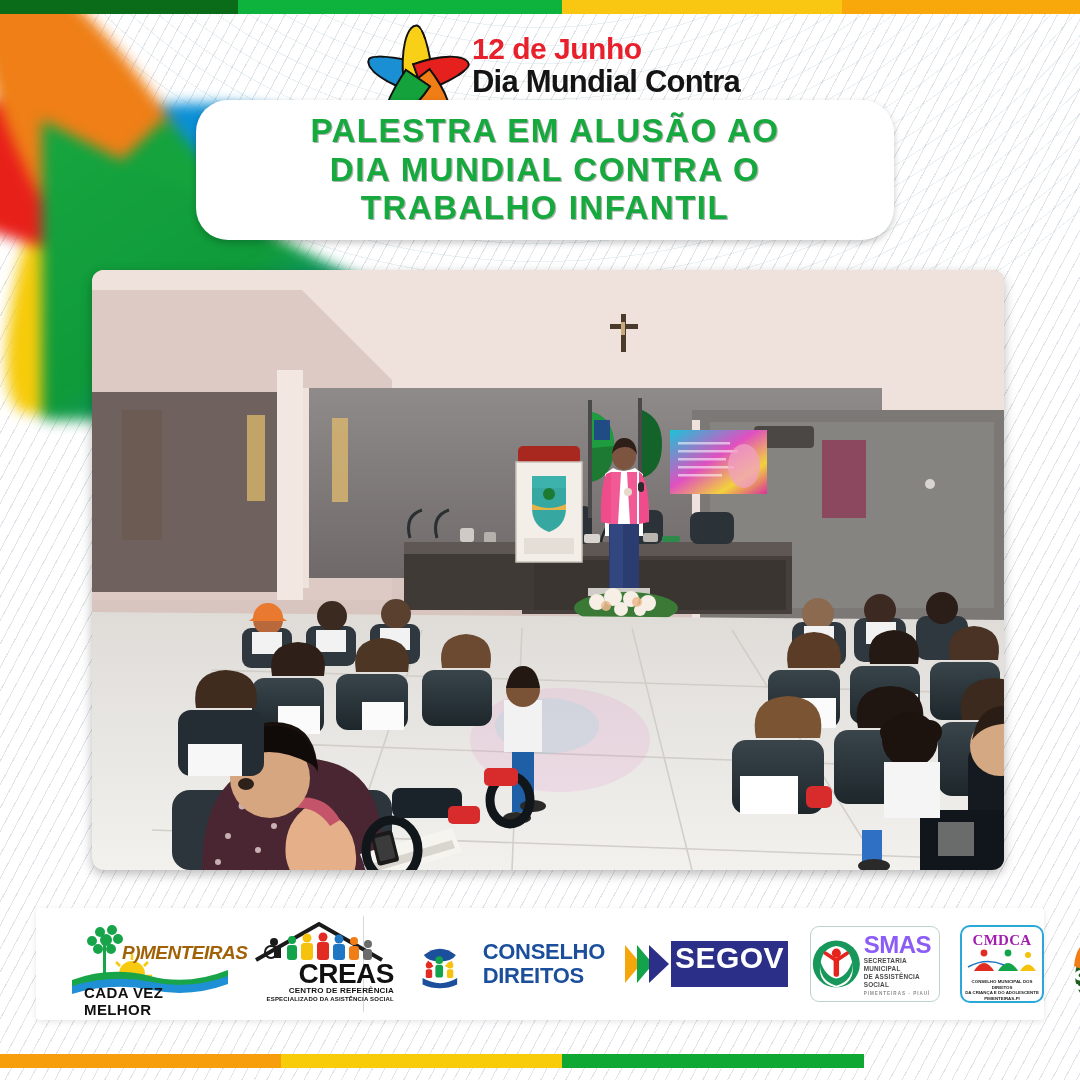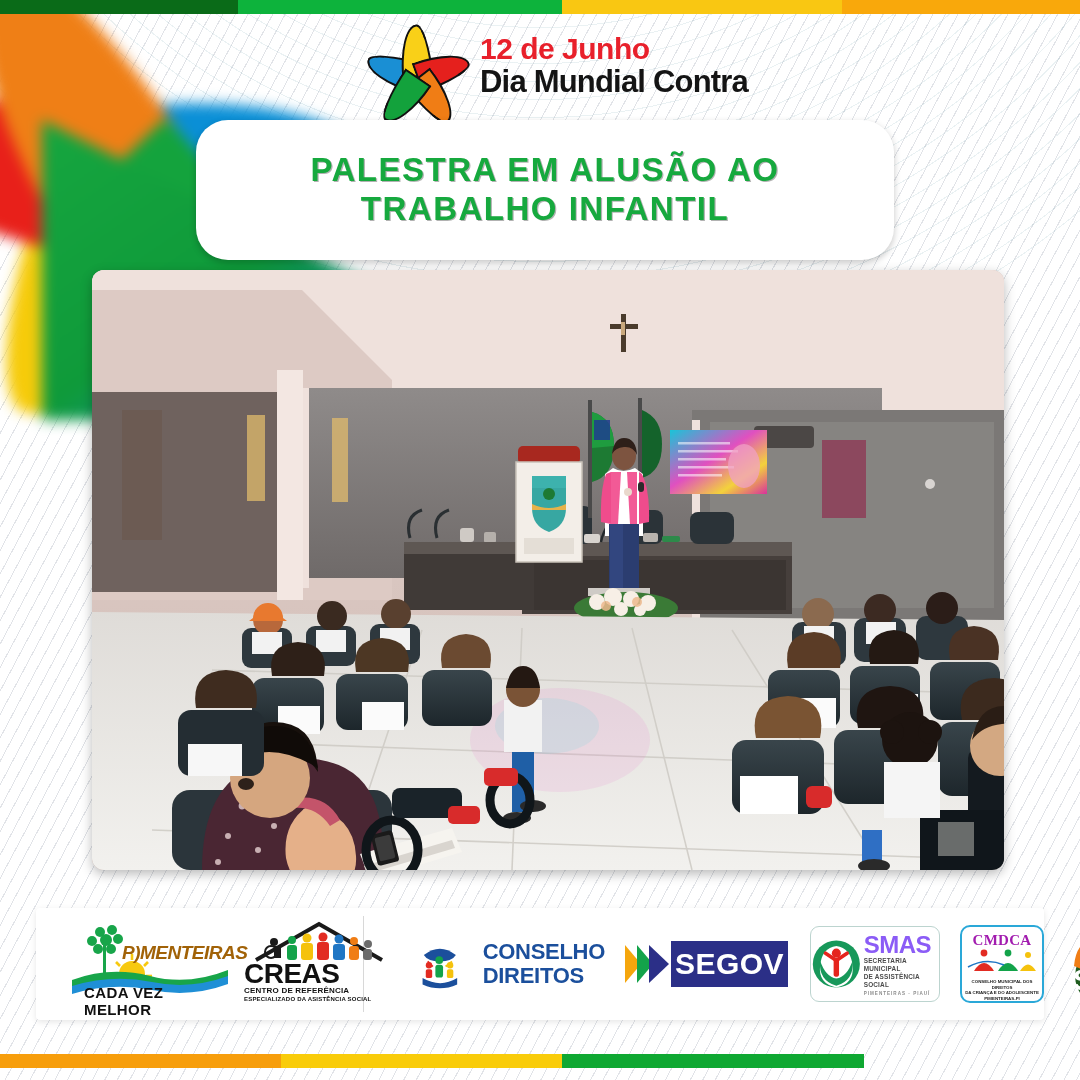--- a/index.html
+++ b/index.html
@@ -63,21 +63,21 @@
   .deco-wrap .petal.p5 { background: #0a8fd6; transform: rotate(-8deg); }
   .deco-wrap .green-wedge {
     position: absolute; left: 150px; top: 150px; width: 330px; height: 300px;
     background: linear-gradient(145deg,#16a63f 0%, #0f9a3a 55%, #0a8fd6 100%);
     clip-path: polygon(0 0, 100% 55%, 100% 100%, 0 100%);
   }
 
   
   .hdr-logo {
     position: absolute; left: 368px; top: 14px;
-    display: flex; align-items: center; gap: 10px; z-index: 9;
+    display: flex; align-items: center; gap: 2px; z-index: 9;
   }
   .pinwheel { position: relative; width: 102px; height: 102px; flex: 0 0 auto; }
   .pinwheel i {
     position: absolute; left: 49px; top: 49px;
     width: 52px; height: 30px; display: block;
     border-radius: 0 100% 100% 0 / 0 62% 38% 0;
     border: 2.5px solid #111;
     transform-origin: 1px 15px;
   }
   .pw-blue   { background:#1a8fd4; transform: rotate(196deg) scale(1.05); }
@@ -91,21 +91,21 @@
     color: #e8202b; font-weight: 800; font-size: 30px;
     letter-spacing: -0.5px; margin-bottom: 2px;
   }
   .hdr-l2, .hdr-l3 {
     color: #141414; font-weight: 800; font-size: 31px;
     letter-spacing: -0.8px; line-height: 1.02;
   }
 
   
   .title-card {
-    position: absolute; left: 196px; top: 120px;
+    position: absolute; left: 196px; top: 100px;
     width: 698px; height: 140px;
     background: #ffffff;
     border-radius: 32px;
     z-index: 10;
     display: flex; align-items: center; justify-content: center;
     box-shadow: 0 3px 7px rgba(0,0,0,0.22);
   }
   .title-card .ttl {
     text-align: center;
     color: #16a93e;
@@ -145,32 +145,32 @@
   }
   .logo-slot { display: flex; align-items: center; justify-content: center; height: 100%; }
 
   
   .pim { position: relative; width: 160px; height: 84px; margin-left: 34px; }
   .pim .word { position:absolute; left:52px; top:20px; font-size:19px; font-weight:800; font-style:italic; color:#a16207; letter-spacing:-0.5px; }
   .pim .slogan { position:absolute; left:14px; top:62px; font-size:15px; font-weight:700; color:#111; letter-spacing:0.4px; }
   .pim svg { position:absolute; left:0; top:0; }
 
   
-  .creas { position: relative; width: 150px; height: 88px; margin-left: 14px; text-align:left; }
+  .creas { position: relative; width: 150px; height: 88px; margin-left: 14px; text-align:right; }
   .creas .cw { position:absolute; left:0; top:38px; width:100%; font-size:28px; font-weight:800; color:#111; letter-spacing:-0.5px; }
   .creas .c1 { position:absolute; left:0; top:66px; width:100%; font-size:8px; font-weight:700; color:#111; letter-spacing:.2px;}
   .creas .c2 { position:absolute; left:0; top:76px; width:100%; font-size:6px; font-weight:700; color:#111; letter-spacing:.2px;}
 
   
   .ct { position: relative; width: 185px; height: 74px; margin-left: 26px; display:flex; align-items:center; }
   .ct .cttxt { margin-left: 23px; color:#1b4f9c; font-weight:800; font-size:22px; line-height:1.08; letter-spacing:-0.3px;}
 
   
   .segov { position: relative; width: 165px; height: 46px; margin-left: 18px; display:flex; align-items:center; }
-  .segov .bar { position:absolute; left:48px; top:0; width:117px; height:46px; background:#2b2f87; display:flex; align-items:center; justify-content:center; }
+  .segov .bar { position:absolute; left:48px; top:0; width:117px; height:46px; background:#2b2f87; display:flex; align-items:flex-start; justify-content:center; }
   .segov .bar span { color:#ffffff; font-size:30px; font-weight:700; letter-spacing:0.5px; font-family:"Liberation Sans", sans-serif;}
 
   
   .smas { position: relative; width: 130px; height: 76px; margin-left: 22px; border:1px solid #bcd4cf; border-radius:9px; display:flex; align-items:center; background:#fff;}
   .smas .st { margin-left:2px; }
   .smas .s1 { color:#8b5cf6; font-weight:800; font-size:24px; letter-spacing:-0.5px; line-height:1;}
   .smas .s2 { color:#4a4a4a; font-weight:700; font-size:6.4px; line-height:1.25; letter-spacing:.2px;}
   .smas .s3 { color:#8d8d8d; font-weight:600; font-size:4.6px; letter-spacing:1px; margin-top:2px;}
 
   
@@ -223,20 +223,21 @@
     </div>
     <div class="hdr-text">
       <div class="hdr-date">12 de Junho</div>
       <div class="hdr-l2">Dia Mundial Contra</div>
     </div>
   </div>
 
   <div class="title-card">
     <div class="ttl">
       <div>PALESTRA EM ALUSÃO AO</div>
+      <div>DIA MUNDIAL CONTRA O</div>
       <div>TRABALHO INFANTIL</div>
     </div>
   </div>
 
   <div class="photo">
     <svg viewBox="0 0 912 600" preserveAspectRatio="xMidYMid slice">
       <defs>
         <linearGradient id="wall" x1="0" y1="0" x2="0" y2="1">
           <stop offset="0" stop-color="#e6d4ce"></stop>
             <stop offset="1" stop-color="#cdb9b3"></stop>

